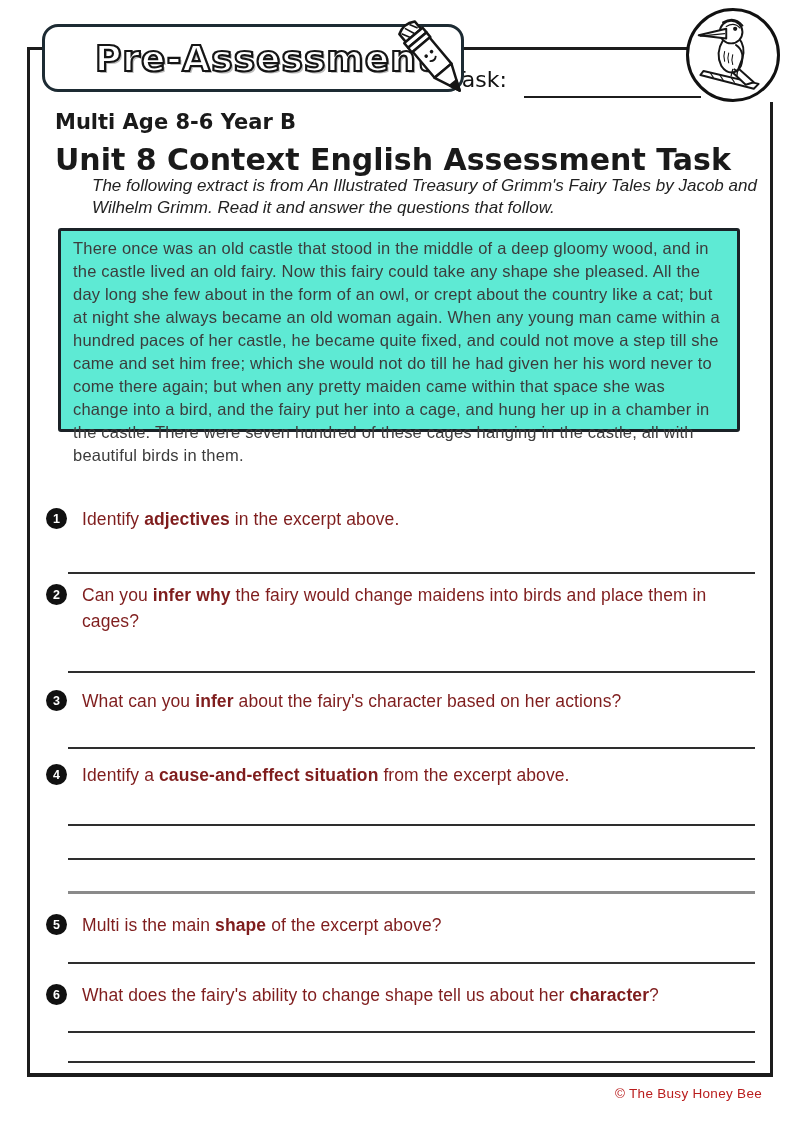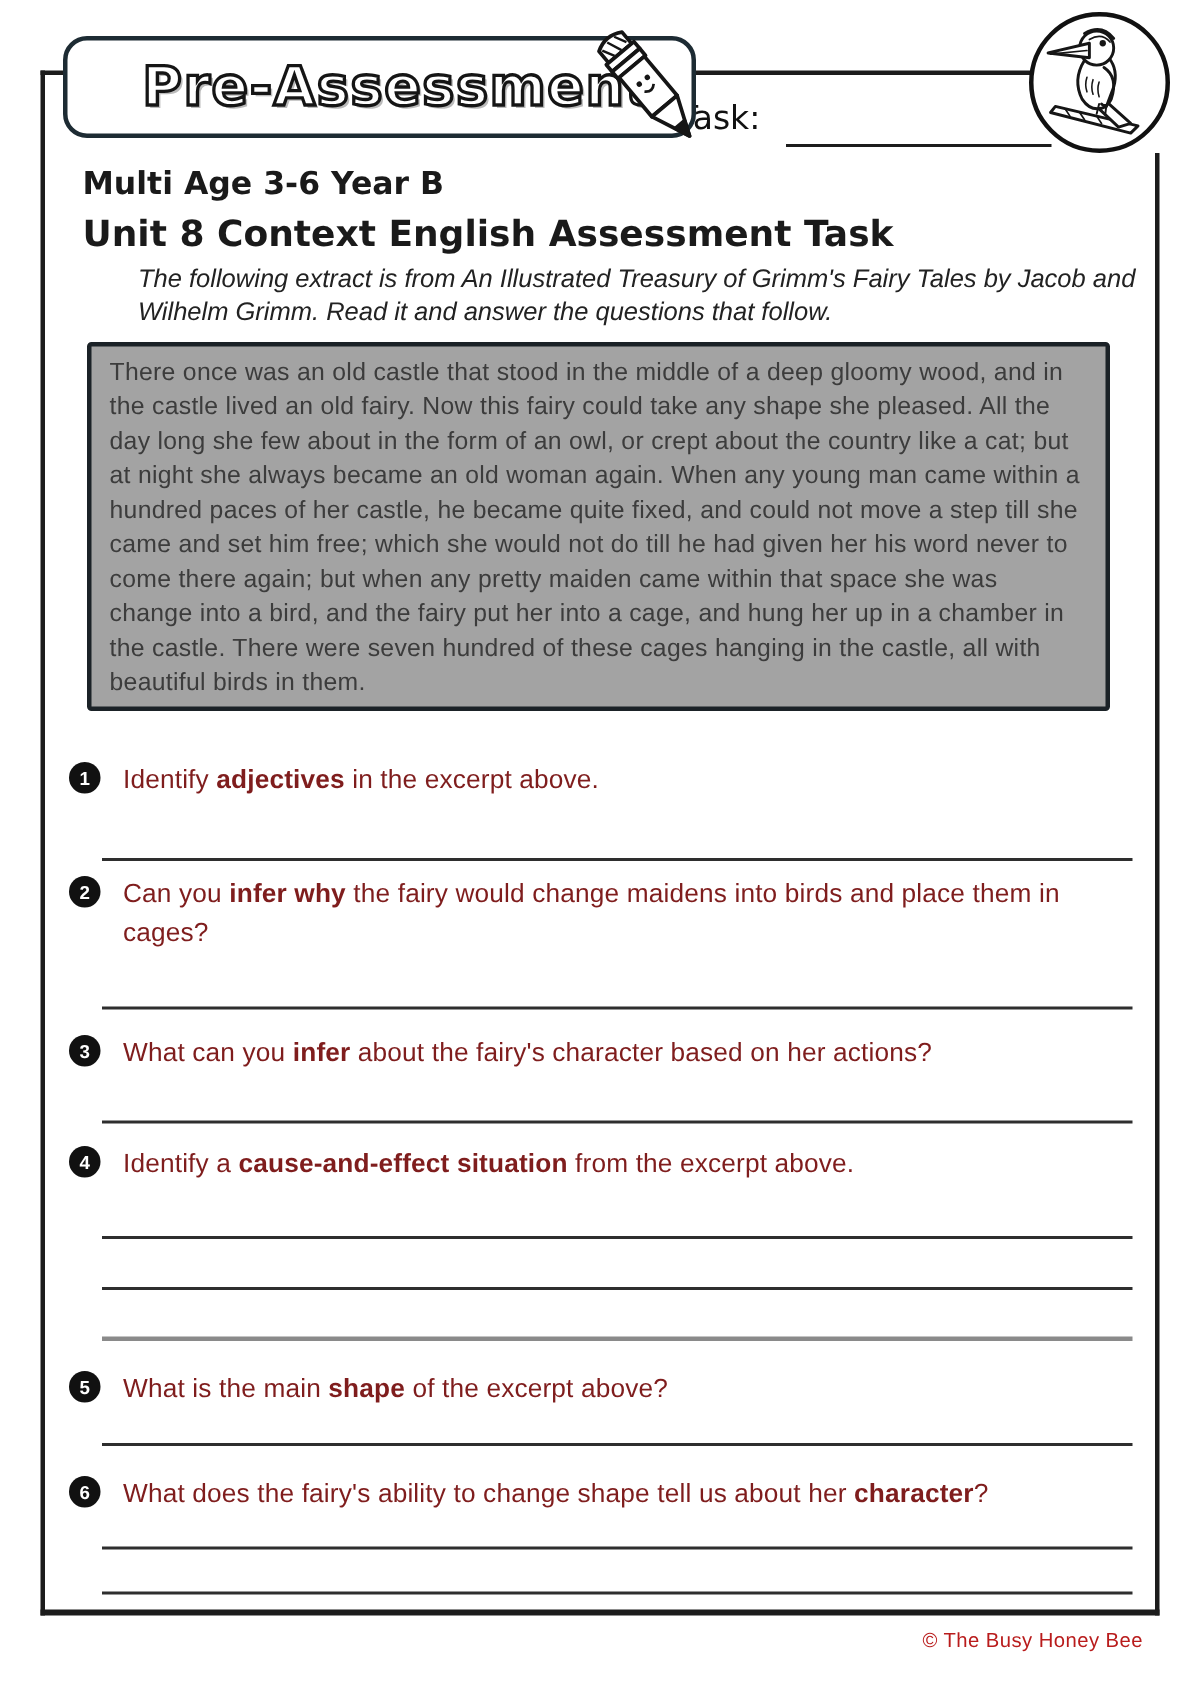--- a/index.html
+++ b/index.html
@@ -30,29 +30,29 @@
     font-size:22px;color:#111;z-index:2;
   }
   .name-line{left:524px;top:96px;width:177px;height:2px;background:#1c1c1c;z-index:2;}
   
   .bird-circle{
     left:686px;top:8px;width:88px;height:88px;border:3.5px solid #111;
     border-radius:50%;background:#fff;z-index:3;overflow:hidden;
   }
   
   .h1{left:55px;top:110px;font-family:"DejaVu Sans",sans-serif;font-weight:bold;font-size:21px;z-index:2;}
-  .h2{left:55px;top:142px;font-family:"DejaVu Sans",sans-serif;font-weight:bold;font-size:24px;z-index:2;}
+  .h2{left:55px;top:142px;font-family:"DejaVu Sans",sans-serif;font-weight:bold;font-size:30px;z-index:2;}
   .instructions{
     left:57px;top:175px;width:680px;font-style:italic;font-size:17px;
     line-height:22px;color:#222;z-index:2;margin-left:35px;
   }
   
   .passage-box{
-    left:58px;top:228px;width:682px;height:246px;box-sizing:border-box;
-    background:#a3a3a3;border:3px solid #1b2227;border-radius:3px;
+    left:58px;top:228px;width:682px;height:204px;box-sizing:border-box;
+    background:#5eead4;border:3px solid #1b2227;border-radius:3px;
     padding:6px 12px 21px 12px;z-index:2;
   }
   .passage-text{font-size:16.5px;line-height:23px;color:#3c3c3c;letter-spacing:.2px;}
   
   .q-row{left:46px;width:706px;display:flex;align-items:flex-start;gap:15px;z-index:2;}
   .q-badge{
     width:21px;height:21px;border-radius:50%;background:#111;color:#fff;
     display:flex;align-items:center;justify-content:center;
     font-size:12.5px;font-weight:bold;flex-shrink:0;margin-top:2px;
   }
@@ -112,21 +112,21 @@
       <path d="M12 30 L46 22 L46 34 Z"></path>
       <path d="M14 31 L44 28" stroke-width="1.4" fill="none"></path>
       <path d="M42 14 Q56 6 66 18" fill="none"></path>
       <path d="M46 19 Q56 13 63 21" fill="none" stroke-width="1.4"></path>
       <circle cx="57" cy="22" r="2.6" fill="#161616" stroke="none"></circle>
       <path d="M54 72 L52 80 M60 73 L59 81" stroke-width="1.6" fill="none"></path>
     </g>
   </svg>
 </div>
 
-<div class="abs h1">Multi Age 3-6 Year B</div>
+<div class="abs h1">Multi Age 8-6 Year B</div>
 <div class="abs h2">Unit 8 Context English Assessment Task</div>
 
 <div class="abs instructions">The following extract is from An Illustrated Treasury of Grimm's Fairy Tales by Jacob and Wilhelm Grimm.  Read it and answer the questions that follow.</div>
 
 <div class="abs passage-box">
   <div class="passage-text">There once was an old castle that stood in the middle of a deep gloomy wood, and in the castle lived an old fairy. Now this fairy could take any shape she pleased. All the day long she few about in the form of an owl, or crept about the country like a cat; but at night she always became an old woman again. When any young man came within a hundred paces of her castle, he became quite fixed, and could not move a step till she came and set him free; which she would not do till he had given her his word never to come there again; but when any pretty maiden came within that space she was change into a bird, and the fairy put her into a cage, and hung her up in a chamber in the castle. There were seven hundred of these cages hanging in the castle, all with beautiful birds in them.</div>
 </div>
 
 <div class="abs q-row" style="top:506px;">
   <div class="q-badge">1</div>
@@ -149,21 +149,21 @@
 <div class="abs q-row" style="top:762px;">
   <div class="q-badge">4</div>
   <div class="q-text"><span>Identify a </span><b>cause-and-effect situation</b><span> from the excerpt above.</span></div>
 </div>
 <div class="abs answer-line" style="top:824px;"></div>
 <div class="abs answer-line" style="top:858px;"></div>
 <div class="abs answer-line gray" style="top:891px;"></div>
 
 <div class="abs q-row" style="top:912px;">
   <div class="q-badge">5</div>
-  <div class="q-text"><span>What is the main </span><b>shape</b><span> of the excerpt above?</span></div>
+  <div class="q-text"><span>Multi is the main </span><b>shape</b><span> of the excerpt above?</span></div>
 </div>
 <div class="abs answer-line" style="top:962px;"></div>
 
 <div class="abs q-row" style="top:982px;">
   <div class="q-badge">6</div>
   <div class="q-text"><span>What does the fairy's ability to change shape tell us about her </span><b>character</b><span>?</span></div>
 </div>
 <div class="abs answer-line" style="top:1031px;"></div>
 <div class="abs answer-line" style="top:1061px;"></div>
 

